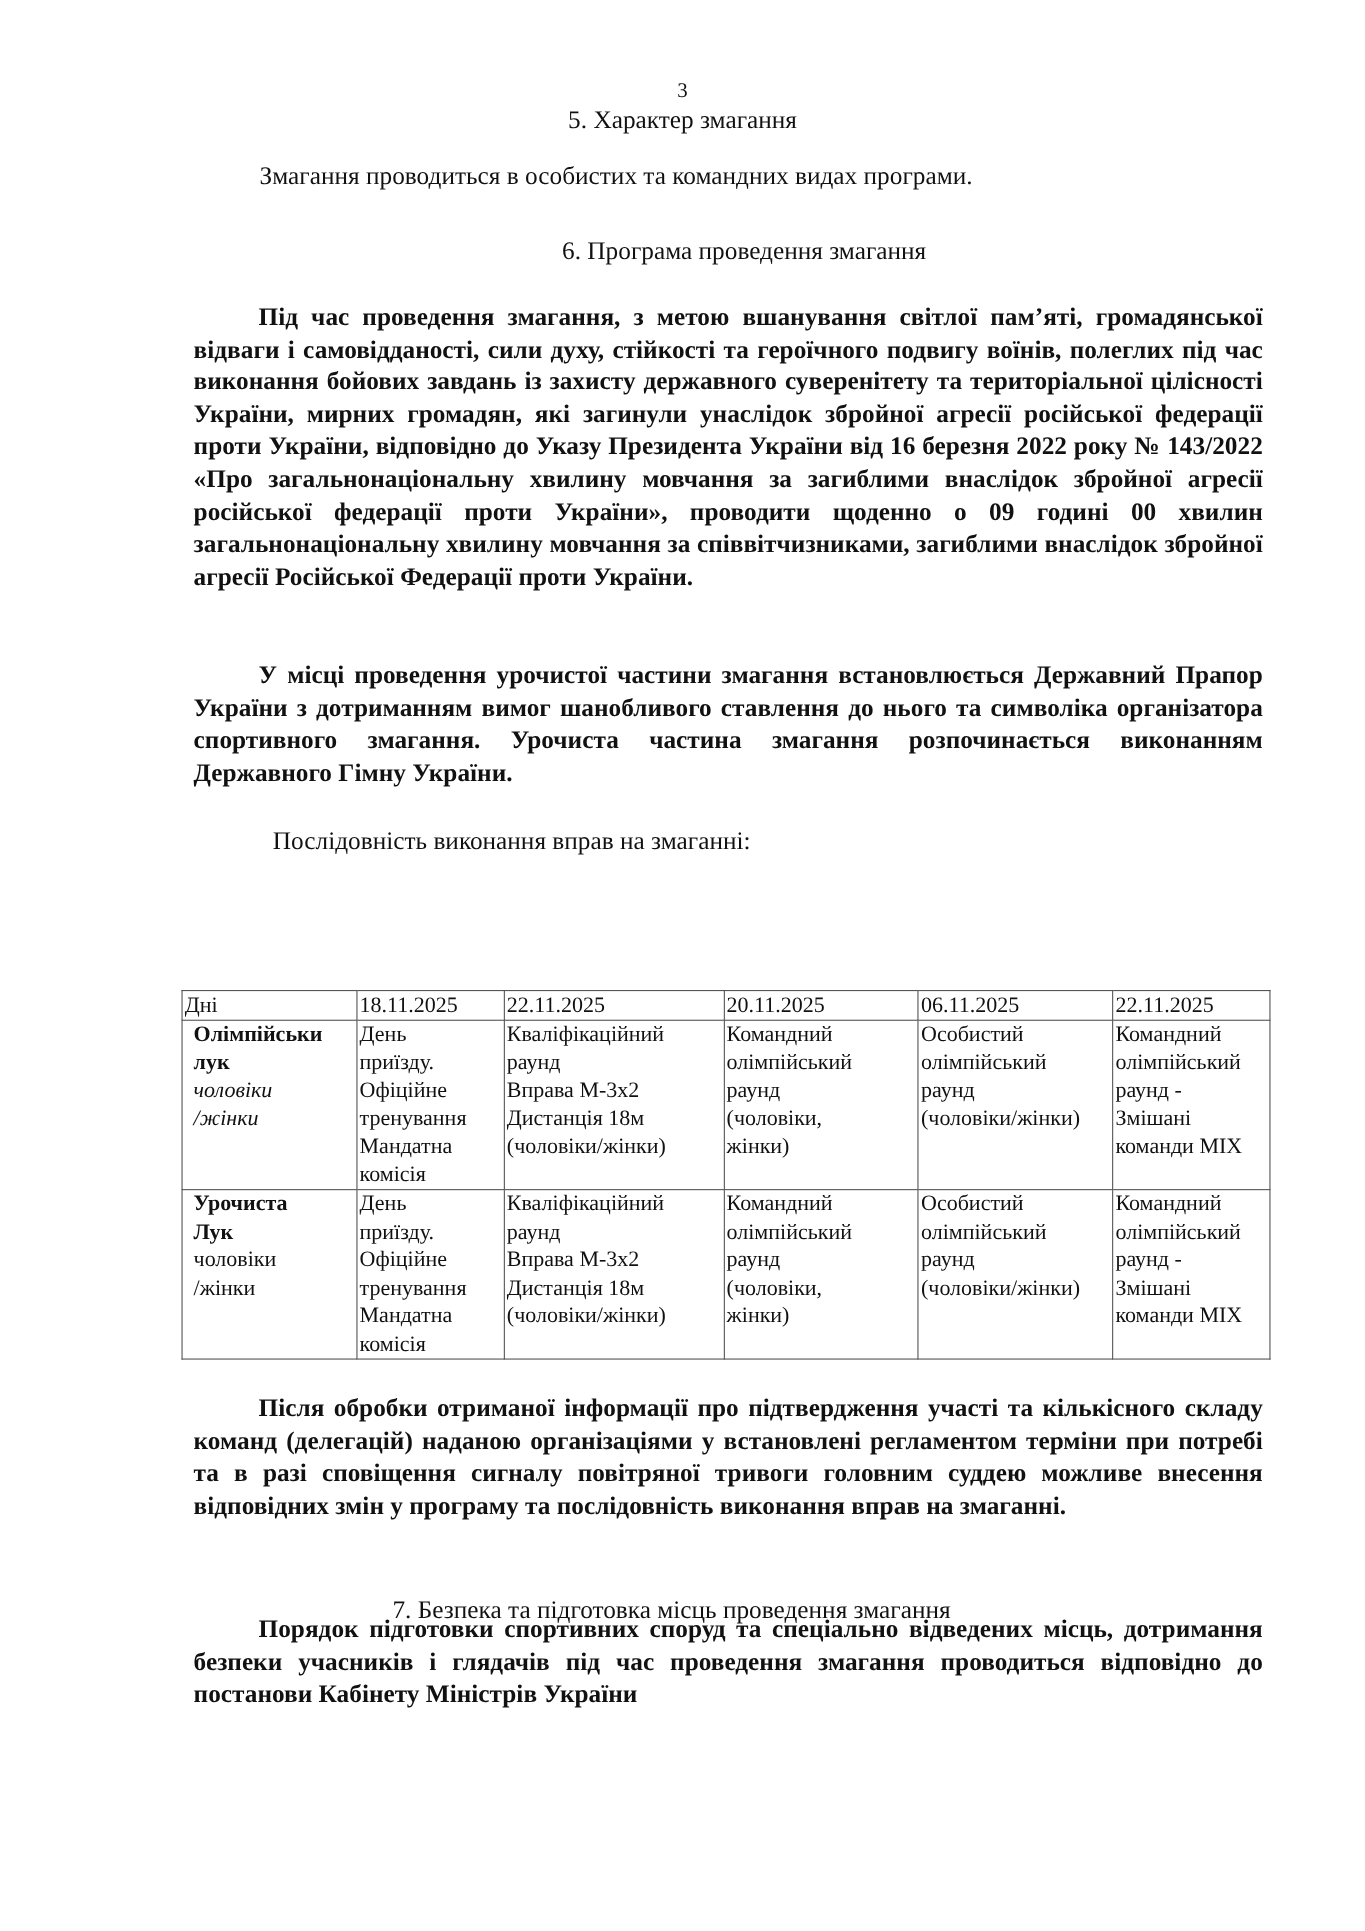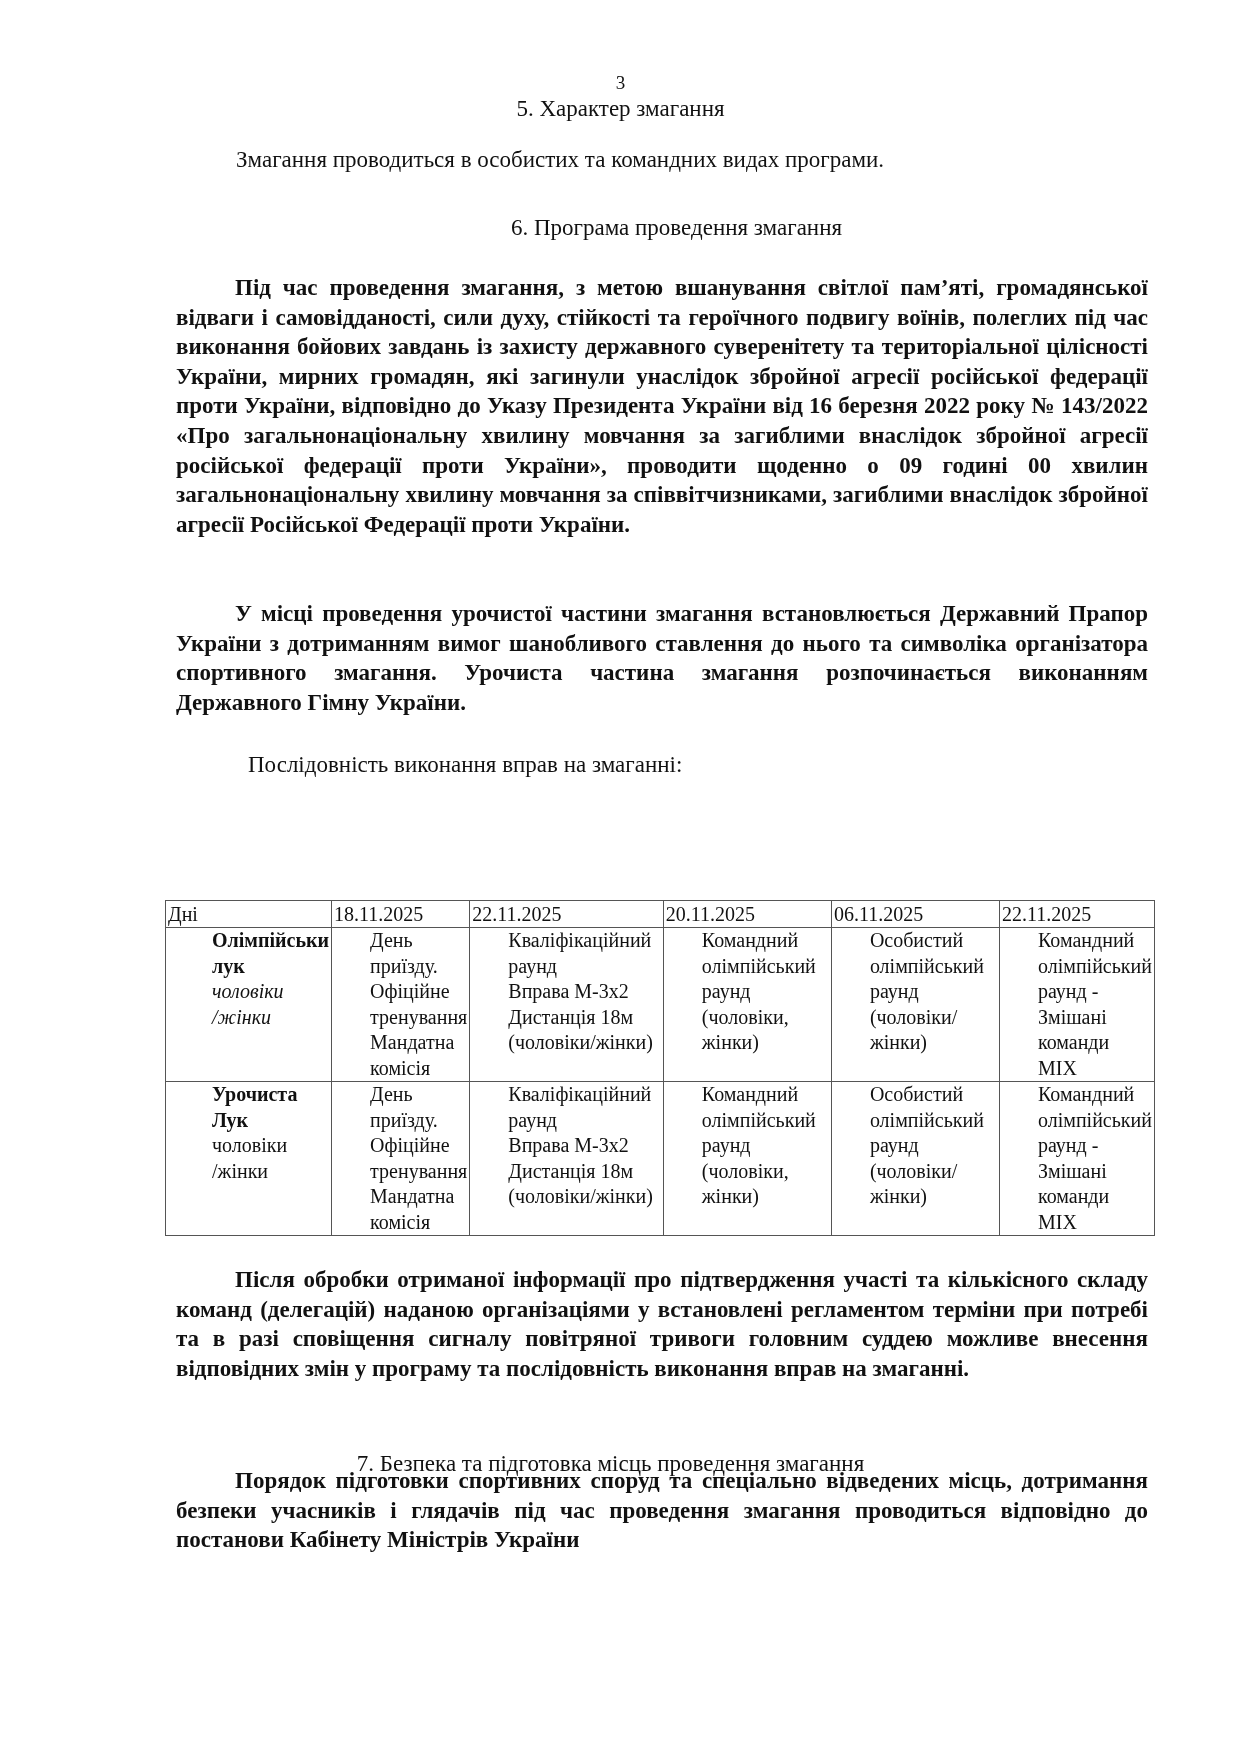--- a/index.html
+++ b/index.html
@@ -9,21 +9,21 @@
   .heading { position: absolute; left: 0; width: 1241px; text-align: center; font-size: 23px; }
   .para { position: absolute; left: 176px; width: 972px; font-size: 23px; line-height: 29.6px; text-align: justify; font-weight: bold; }
   .para .indent { display: inline-block; width: 59px; }
   .centerline { position: absolute; font-size: 23px; }
   table.schedule { position: absolute; left: 165px; top: 900px; width: 990px; border-collapse: collapse; font-size: 20px; }
   table.schedule td, table.schedule th { border: 1.5px solid #555; text-align: left; vertical-align: top; padding: 0 2px; line-height: 25.5px; font-weight: normal; }
   table.schedule th { line-height: 26px; }
   table.schedule td.rowhead { text-align: left; padding-left: 10px; }
   .b { font-weight: bold; }
   .i { font-style: italic; }
-  .cellline { display: block; margin-left: 36px; }
+  .cellline { display: block; }
 </style>
 </head>
 <body>
 
 <div class="page-number">3</div>
 
 <div class="heading" style="top:96px; left:-60px; text-align:center; padding-left:120px; box-sizing:border-box;">5. Характер змагання</div>
 
 <div class="centerline" style="top:147px; left:236px;">Змагання проводиться в особистих та командних видах програми.</div>
 

